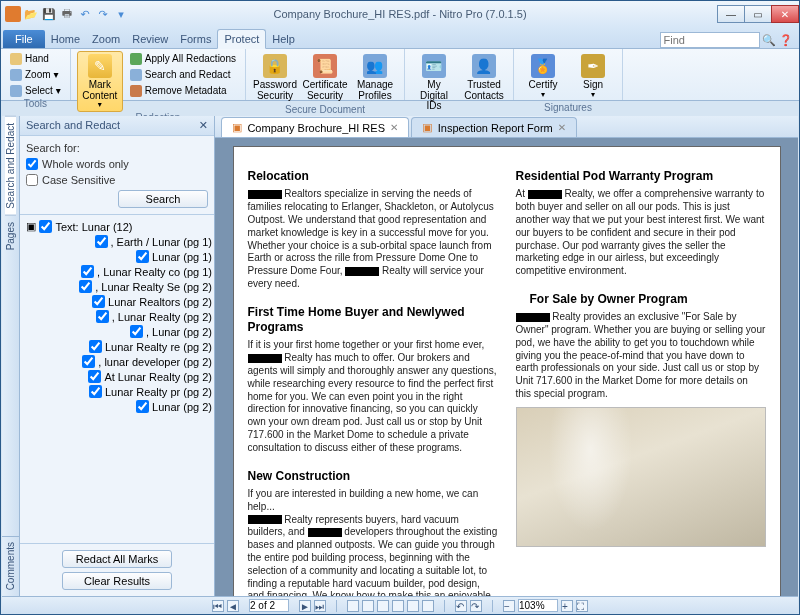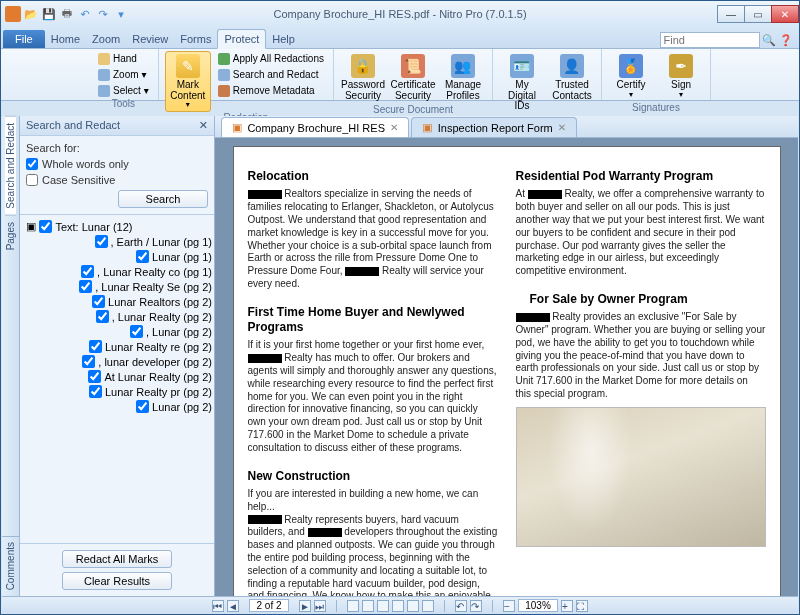--- a/index.html
+++ b/index.html
@@ -17,21 +17,21 @@
 
 
 .menutabs { height: 22px; display: flex; align-items: flex-end; background: linear-gradient(#d7e7f7,#c9ddf2); font-size: 11px; border-bottom: 1px solid #9cb8d6; }
 .menutabs .filetab { background: linear-gradient(#4a8cd6,#2f6bb1); color: #fff; padding: 3px 12px; border-radius: 2px 2px 0 0; margin-left: 2px; }
 .menutabs .tab { padding: 3px 6px; color: #3a557a; }
 .menutabs .tab.active { background: #eef5fc; border: 1px solid #9cb8d6; border-bottom: 1px solid #eef5fc; margin-bottom: -1px; border-radius: 3px 3px 0 0; }
 .menutabs .findbox { margin-left: auto; margin-right: 6px; display: flex; align-items: center; gap: 3px; }
 .menutabs .findbox input { width: 100px; height: 16px; font-size: 11px; border: 1px solid #9cb8d6; padding: 0 3px; background:#fff; }
 
 
-.ribbon { height: 52px; background: linear-gradient(#f3f8fd,#e3eef9); border-bottom: 1px solid #9cb8d6; display: flex; font-size: 10px; justify-content: center; }
+.ribbon { height: 52px; background: linear-gradient(#f3f8fd,#e3eef9); border-bottom: 1px solid #9cb8d6; display: flex; font-size: 10px; }
 .rgroup { border-right: 1px solid #c0d4e9; padding: 2px 6px 0 6px; display: flex; flex-direction: column; justify-content: space-between; }
 .rgroup .items { display: flex; gap: 4px; }
 .rgroup .gl { text-align: center; color: #5a7394; font-size: 10px; padding-bottom: 1px; }
 .smallstack { display: flex; flex-direction: column; gap: 1px; }
 .smallitem { display: flex; align-items: center; gap: 3px; height: 15px; padding: 0 3px; white-space: nowrap; }
 .smallitem .ic { width: 12px; height: 12px; background: #8ab0d9; border-radius: 2px; }
 .bigbtn { display: flex; flex-direction: column; align-items: center; justify-content: flex-start; width: 46px; padding: 2px 2px; border: 1px solid transparent; border-radius: 3px; text-align: center; line-height: 1.05; }
 .bigbtn.sel { background: linear-gradient(#ffe9a8,#ffd76a); border: 1px solid #d9a93f; }
 .bigic { width: 24px; height: 24px; margin-bottom: 2px; border-radius: 3px; display:flex; align-items:center; justify-content:center; font-size:14px; color:#fff; }
 
@@ -67,21 +67,21 @@
 .col { flex: 1; }
 .col h3 { font-size: 12px; font-weight: bold; margin: 12px 0 4px 0; color: #000; }
 .redact { display: inline-block; background: #000; width: 34px; height: 9px; vertical-align: middle; }
 .photo { width: 100%; height: 140px; margin-top: 6px; background: linear-gradient(160deg,#d9cfb8 0%,#e8e2d2 40%,#bfb7a2 100%); border: 1px solid #bbb; position:relative; overflow:hidden;}
 .photo::before{content:"";position:absolute;left:10%;top:0;width:40%;height:100%;background:radial-gradient(ellipse at 50% 30%,rgba(255,255,255,.6),transparent 60%);}
 
 
 .status { position: absolute; bottom: 0; left: 1px; right: 1px; height: 18px; background: linear-gradient(#e3eef9,#cfe0f2); border-top: 1px solid #9cb8d6; display: flex; align-items: center; justify-content: center; font-size: 10px; gap: 6px; color:#3a557a; }
 .status .seg { display: flex; align-items: center; gap: 3px; padding: 0 4px; }
 .status .ic { width: 12px; height: 12px; border: 1px solid #8aa8c8; background:#eef5fc; }
-.status input { width: 40px; height: 13px; font-size: 10px; text-align: center; border: 1px solid #9cb8d6; }
+.status input { width: 40px; height: 13px; font-size: 10px; text-align: left; border: 1px solid #9cb8d6; }
 .sep { width:1px; height:12px; background:#9cb8d6; }
 .commentsrail { position:absolute; left:1px; bottom:18px; width:18px; height:60px; background:linear-gradient(90deg,#e3eef9,#cfe0f2); border-right:1px solid #9cb8d6; border-top:1px solid #9cb8d6; font-size:10px; color:#3a557a; display:flex; align-items:center; justify-content:center;}
 .commentsrail span{writing-mode:vertical-rl; transform:rotate(180deg);}
 </style>
 </head>
 <body>
 
 <div class="window">
   <div class="titlebar">
     <div class="qat">

